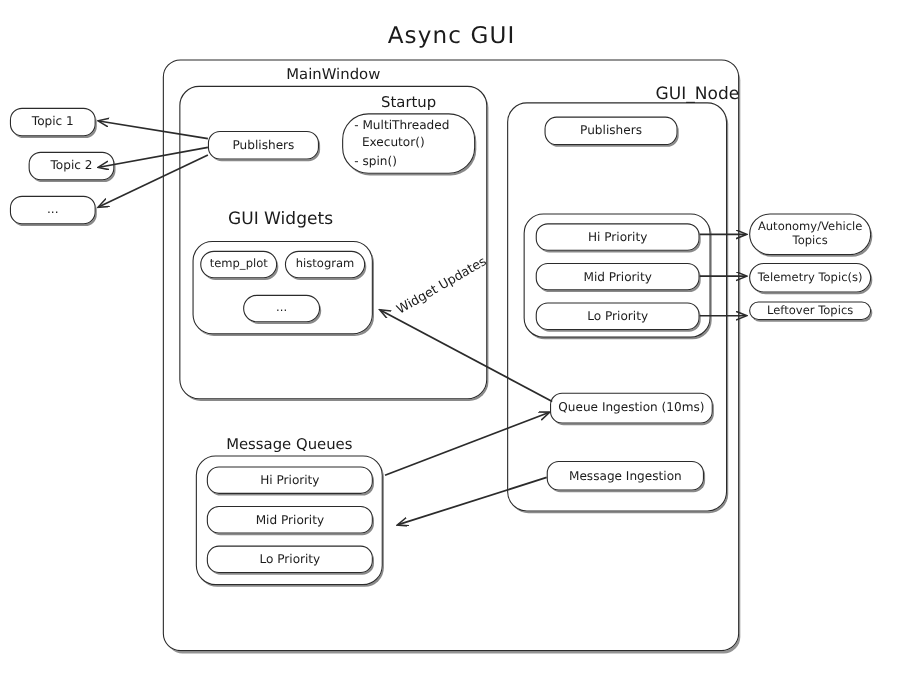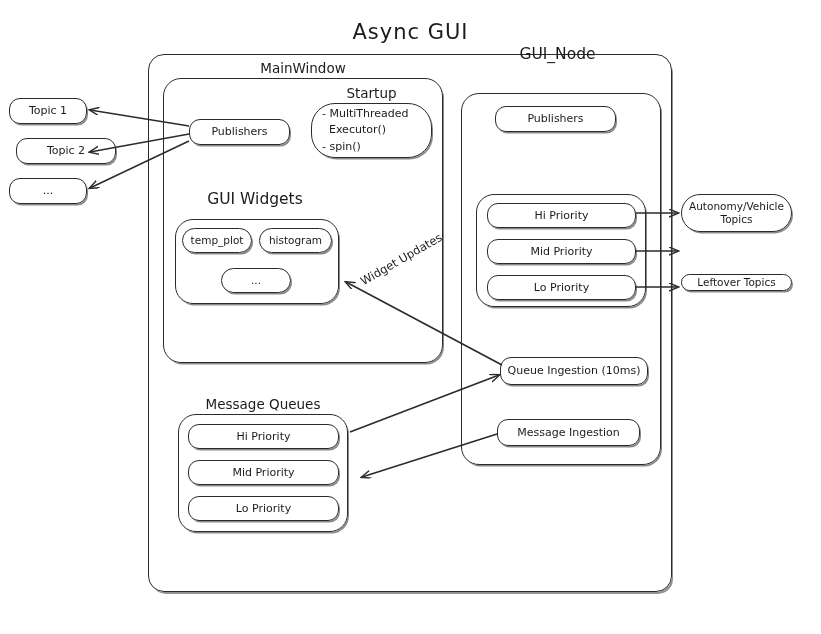--- a/index.html
+++ b/index.html
@@ -78,21 +78,21 @@
 
 <div id="stage">
 
   <div class="lbl title" style="left:0;top:20px;width:821px;">Async  GUI</div>
 
   <div class="box outer" style="left:148px;top:54px;width:524px;height:538px;"></div>
 
   <div class="box pill" style="left:9px;top:98px;width:78px;height:26px;text-align:center;">
     <span>Topic 1</span>
   </div>
-  <div class="box pill" style="left:16px;top:138px;width:100px;height:26px;">
+  <div class="box pill" style="left:26px;top:138px;width:78px;height:26px;">
     <span>Topic 2</span>
   </div>
   <div class="box pill" style="left:9px;top:178px;width:78px;height:26px;">
     <span>...</span>
   </div>
 
   <div class="lbl grp-title" style="left:163px;top:60px;width:280px;">MainWindow</div>
   <div class="box node-box" style="left:163px;top:78px;width:280px;height:285px;"></div>
 
   <div class="box pill" style="left:189px;top:119px;width:101px;height:26px;">
@@ -123,21 +123,21 @@
   <div class="box pill" style="left:188px;top:424px;width:151px;height:25px;">
     <span>Hi Priority</span>
   </div>
   <div class="box pill" style="left:188px;top:460px;width:151px;height:25px;">
     <span>Mid Priority</span>
   </div>
   <div class="box pill" style="left:188px;top:496px;width:151px;height:25px;">
     <span>Lo Priority</span>
   </div>
 
-  <div class="lbl sub-title" style="left:443px;top:45px;width:229px;">GUI_Node</div>
+  <div class="lbl sub-title" style="left:443px;top:76px;width:229px;text-align:right;">GUI_Node</div>
   <div class="box node-box" style="left:461px;top:93px;width:200px;height:372px;"></div>
 
   <div class="box pill" style="left:495px;top:106px;width:121px;height:26px;">
     <span>Publishers</span>
   </div>
 
   <div class="box node-box" style="left:476px;top:194px;width:170px;height:113px;"></div>
   <div class="box pill" style="left:487px;top:203px;width:149px;height:25px;">
     <span>Hi Priority</span>
   </div>
@@ -153,20 +153,23 @@
   </div>
   <div class="box pill-sm" style="left:681px;top:194px;width:111px;height:38px;">
     <span>
       <span>Autonomy/Vehicle</span><br>
       <span>Topics</span>
     </span>
   </div>
 
   <div class="box pill" style="left:497px;top:419px;width:143px;height:27px;">
     <span>Message Ingestion</span>
+  </div>
+  <div class="box pill-sm" style="left:681px;top:239px;width:111px;height:27px;">
+    <span>Telemetry Topic(s)</span>
   </div>
   <div class="box pill-sm" style="left:681px;top:274px;width:111px;height:17px;">
     <span>Leftover Topics</span>
   </div>
 
   <svg class="arrows" viewBox="0 0 821 634">
     <defs>
       <marker id="ah" markerWidth="11" markerHeight="11" refX="9" refY="4" orient="auto" markerUnits="userSpaceOnUse">
         <path d="M0,0 L10,4 L0,8" fill="none" stroke="#2b2b2b" stroke-width="1.4"></path>
       </marker>

